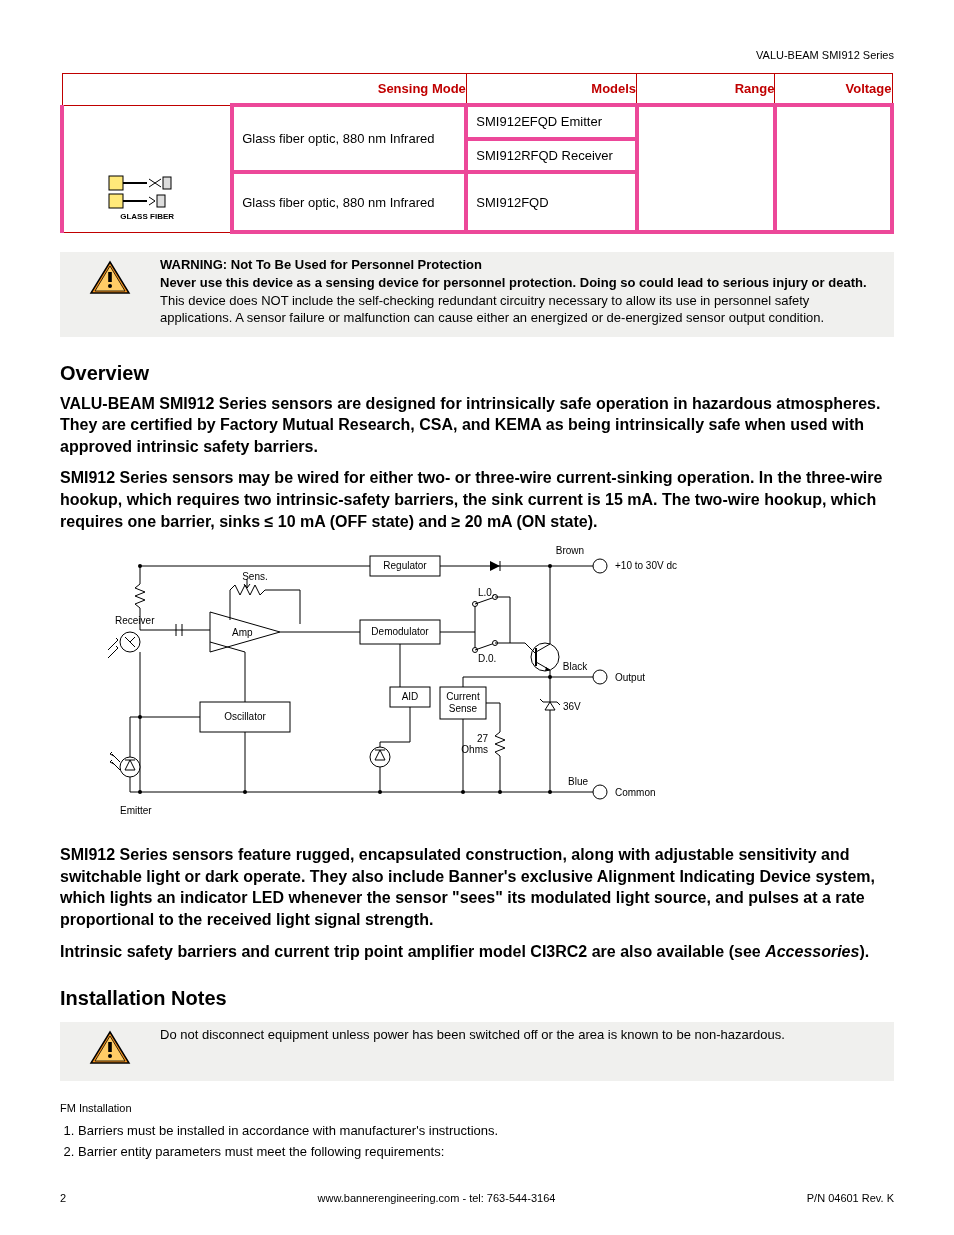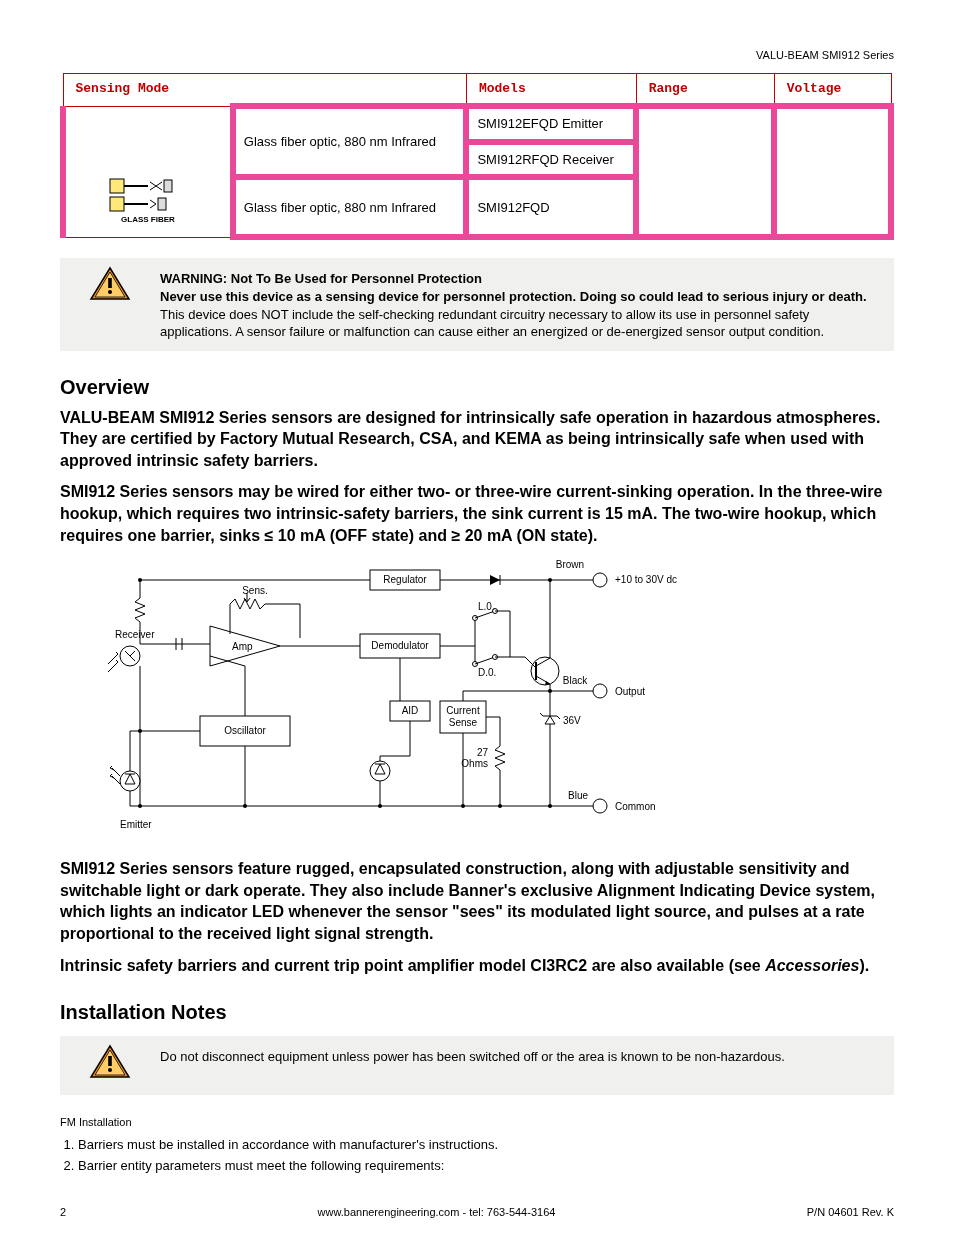--- a/index.html
+++ b/index.html
@@ -20,28 +20,27 @@
   }
   table.products {
     width: 100%;
     border-collapse: collapse;
     margin-bottom: 18px;
   }
   table.products th {
     background: #fff;
     color: #c00000;
     font-weight: bold;
-    text-align: left;
-    padding: 6px 12px;
+    text-align: right;
+    padding: 6px 0;
     border: 1.5px solid #c00000;
     font-size: 13px;
-    font-family: Liberation Mono, monospace;
   }
   table.products td {
-    border: 6px solid #ec4899;
+    border: 4px solid #ec4899;
     padding: 6px 8px;
     font-size: 13px;
     vertical-align: middle;
   }
   .sensing-cell { width: 160px; text-align:center; }
   .glass-fiber-icon { display:inline-block; }
   .glass-fiber-icon svg { display:block; margin:0 auto; }
   .glass-fiber-label { font-size:8px; font-weight:bold; margin-top:2px; text-align:center; }
 
   .warning-box {
@@ -53,21 +52,21 @@
   }
   .warning-icon-col {
     width: 100px;
     flex: 0 0 100px;
     text-align: center;
     padding-top: 8px;
   }
   .warning-text {
     flex: 1;
     font-size: 13px;
-    padding-top: 12px;
+    padding-top: 4px;
   }
   .warning-title { font-weight: bold; }
   .warning-lead { font-weight: bold; }
 
   h2.section {
     font-size: 20px;
     font-weight: bold;
     margin: 23px 0 6px 0;
   }
   p.body { margin: 6px 0 10px 0; font-size: 16px; font-weight: bold; }

